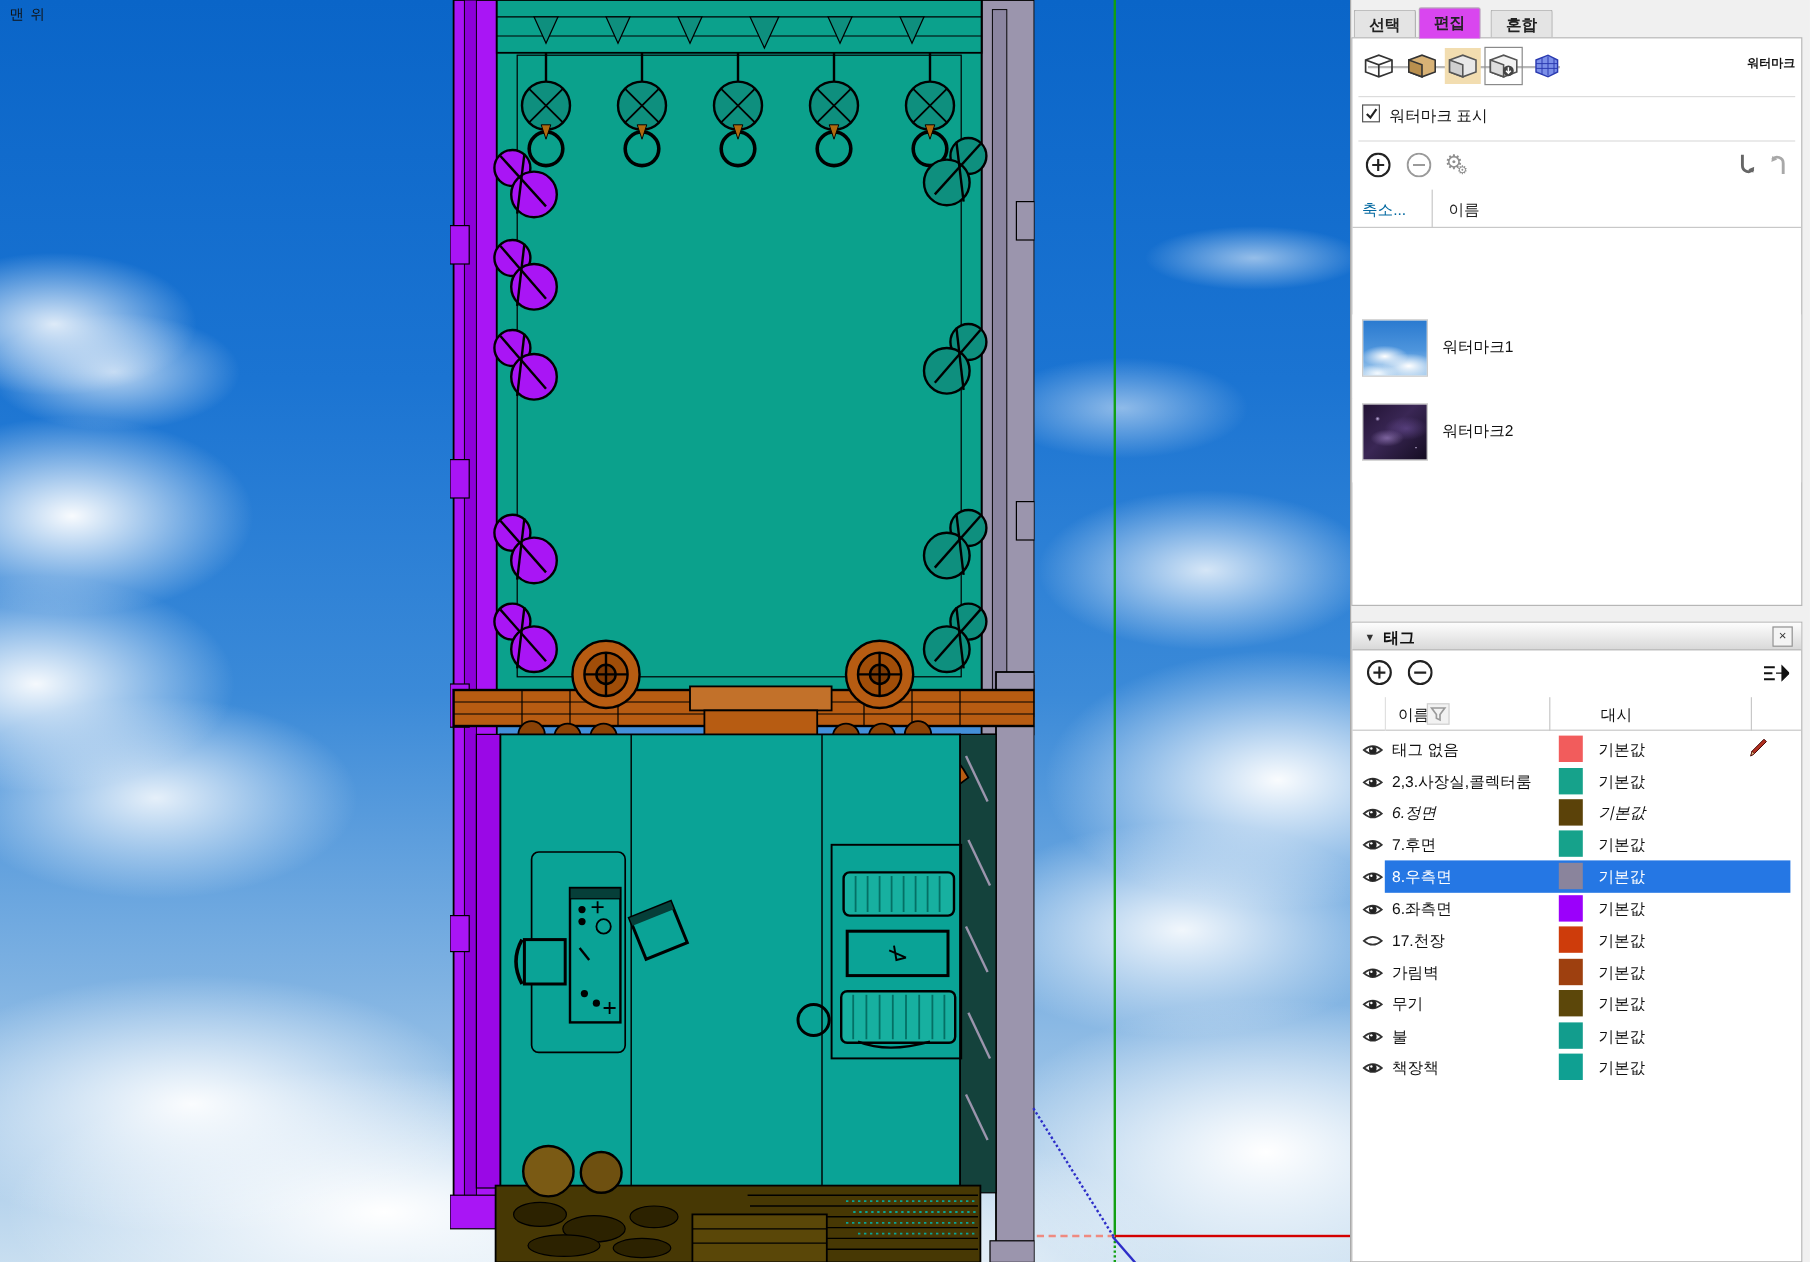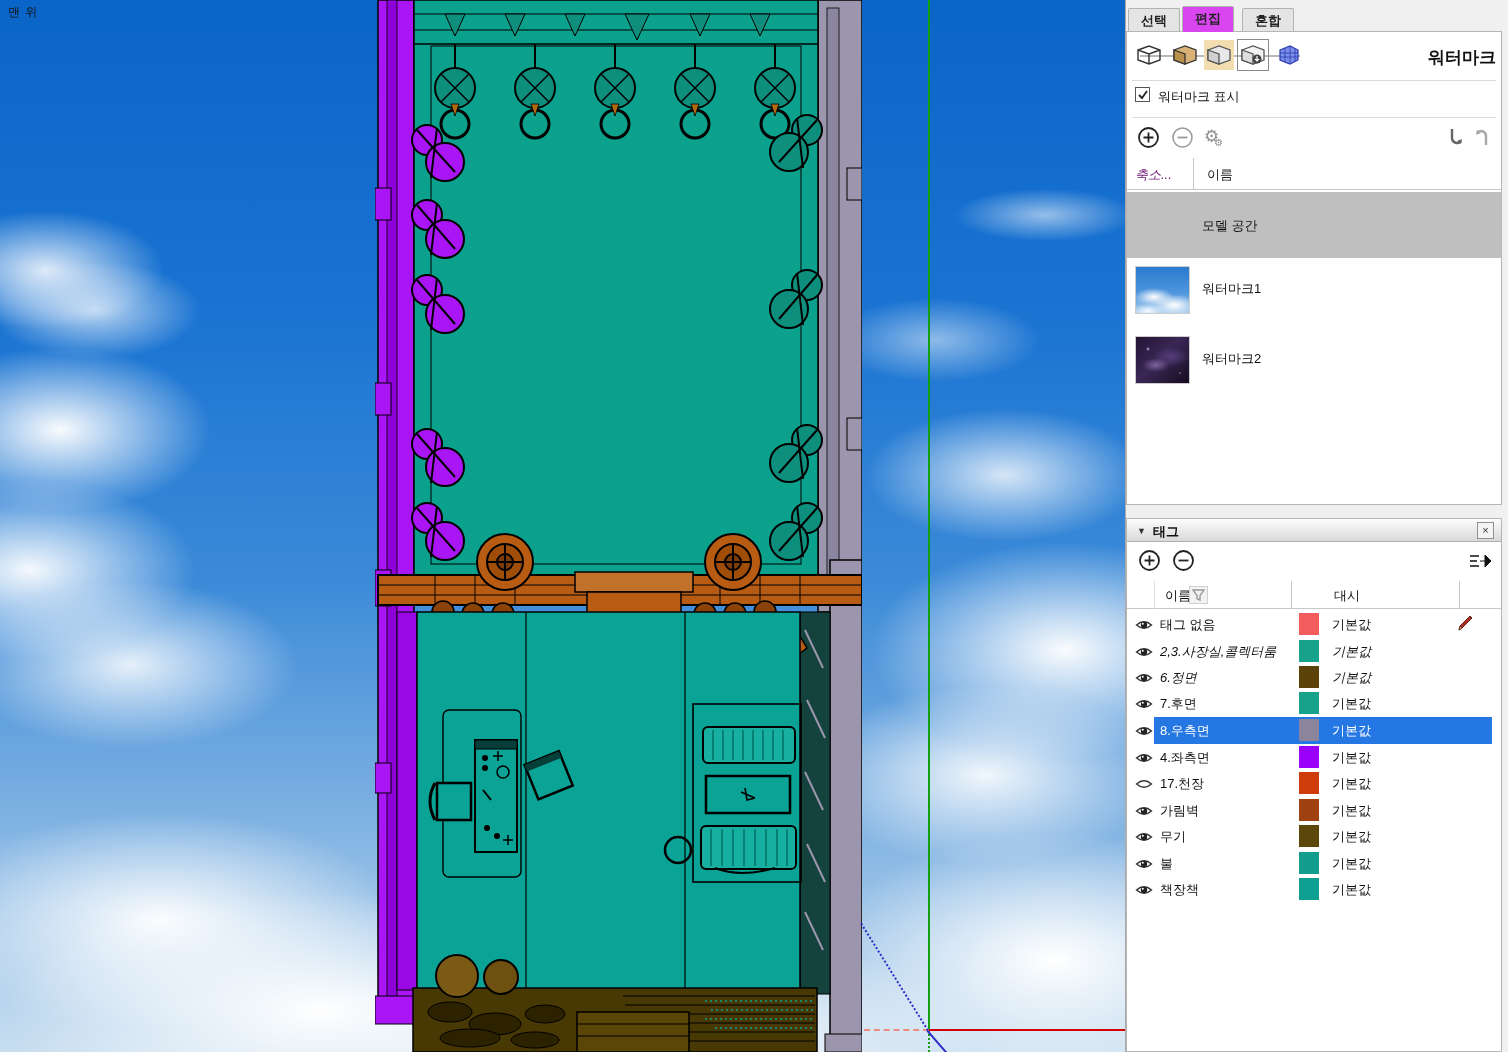--- a/index.html
+++ b/index.html
@@ -49,32 +49,32 @@
   .tab { position:absolute; top:8px; height:24px; padding:3px 12px 0; font-size:13px; font-weight:700;
          color:#222; background:#e4e4e4; border:1px solid #b2b2b2; border-bottom:none; border-radius:2px 2px 0 0; }
   .tab.active { background:#d946ef; height:26px; top:6px; z-index:3; }
   #card { left:0; top:31px; width:376px; height:474px; background:#fff; border:1px solid #b6b6b6; }
 
   .sep { position:absolute; left:6px; width:364px; border-top:1px solid #dcdcdc; }
 
   .style-icon { position:absolute; top:40px; width:30px; height:30px; display:flex; align-items:center; justify-content:center; }
   .style-icon.hl { background:#f2ddb0; }
   .style-icon.cur { outline:1px solid #8a8a8a; }
-  #wm-title { position:absolute; top:46px; right:12px; font-weight:700; font-size:17px; }
+  #wm-title { position:absolute; top:46px; right:12px; font-weight:700; font-size:10px; }
 
   .checkbox { position:absolute; left:9px; top:87px; width:15px; height:15px; background:#fff; border:1px solid #555; }
   .checkbox svg { position:absolute; left:1px; top:1px; }
   #wm-show-label { position:absolute; left:32px; top:88px; }
 
   .roundbtn { position:absolute; width:21px; height:21px; }
   .iconbtn  { position:absolute; }
 
   #wm-colhead { position:absolute; left:1px; top:158px; width:374px; height:32px; border-bottom:1px solid #c8c8c8; }
   #wm-colhead .div { position:absolute; left:66px; top:0; height:32px; border-left:1px solid #c8c8c8; }
-  #wm-col1 { position:absolute; left:8px; top:8px; color:#701a75;font-style:italic; }
+  #wm-col1 { position:absolute; left:8px; top:8px; color:#0369a1; }
   #wm-col2 { position:absolute; left:80px; top:8px; color:#222; }
 
   #model-space-row { position:absolute; left:1px; top:192px; width:374px; height:66px; background:#c0bfbf; }
   #model-space-row span { position:absolute; left:75px; top:25px; }
 
   .wm-item { position:absolute; left:1px; width:374px; height:70px; background:#fff; }
   .wm-thumb { position:absolute; left:8px; top:4px; width:55px; height:48px; border:1px solid #ccc; }
   .wm-thumb.sky { background-image:
       radial-gradient(ellipse 26px 12px at 18px 30px, #fff 0%, rgba(255,255,255,0) 75%),
       radial-gradient(ellipse 30px 14px at 38px 38px, #fff 0%, rgba(255,255,255,0) 75%),
@@ -481,23 +481,20 @@
       <path d="M10,17 V8 a5,5 0 0 0 -9,-3" fill="none" stroke="#a8a8a8" stroke-width="2.4"></path>
         <path d="M1,2 l4,3 l-5,2 z" fill="#a8a8a8"></path>
       </svg>
 
     <div id="wm-colhead">
       <span id="wm-col1">축소...</span>
       <div class="div"></div>
       <span id="wm-col2">이름</span>
     </div>
 
-    <div id="model-space-row">
-      <span>모델 공간</span>
-    </div>
 
     <div id="wm-list">
         <div class="wm-item" style="top: 262px;">
           <div class="wm-thumb sky"></div>
           <span class="wm-name">워터마크1</span>
         </div>
         <div class="wm-item" style="top: 332px;">
           <div class="wm-thumb nebula"></div>
           <span class="wm-name">워터마크2</span>
         </div>
@@ -544,21 +541,21 @@
                 <circle cx="7.8" cy="5.8" r="1" fill="#fff"></circle>
               </svg></span>
             <span class="tname">태그 없음</span>
             <span class="tswatch" style="background: rgb(242, 92, 92);"></span>
             <span class="tdash">기본값</span>
             <span class="tpencil"><svg width="16" height="17" viewBox="0 0 16 17">
                 <path d="M13,1 L15,3 L5,13 L2,15 L3,11 Z" fill="#b03020" stroke="#400" stroke-width="0.8"></path>
                 <path d="M2,15 L3,11 L5,13 Z" fill="#e8c080" stroke="#400" stroke-width="0.6"></path>
               </svg></span>
           </div>
-          <div class="tag-row" style="top: 26.5px; font-style: italic;">
+          <div class="tag-row" style="top: 26.5px;">
             <span class="teye"><svg width="18" height="14" viewBox="0 0 18 14">
                 <path d="M1.5,7 Q9,0.5 16.5,7 Q9,13.5 1.5,7 Z" fill="#fff" stroke="#333" stroke-width="1.4"></path>
                 <circle cx="9" cy="7" r="3.2" fill="#222"></circle>
                 <circle cx="7.8" cy="5.8" r="1" fill="#fff"></circle>
               </svg></span>
             <span class="tname">2,3.사장실,콜렉터룸</span>
             <span class="tswatch" style="background: rgb(22, 162, 139);"></span>
             <span class="tdash">기본값</span>
           </div>
           <div class="tag-row" style="top: 53px; font-style: italic;">
@@ -591,21 +588,21 @@
             <span class="tname">8.우측면</span>
             <span class="tswatch" style="background: rgb(138, 132, 156);"></span>
             <span class="tdash">기본값</span>
           </div>
           <div class="tag-row" style="top: 132.5px;">
             <span class="teye"><svg width="18" height="14" viewBox="0 0 18 14">
                 <path d="M1.5,7 Q9,0.5 16.5,7 Q9,13.5 1.5,7 Z" fill="#fff" stroke="#333" stroke-width="1.4"></path>
                 <circle cx="9" cy="7" r="3.2" fill="#222"></circle>
                 <circle cx="7.8" cy="5.8" r="1" fill="#fff"></circle>
               </svg></span>
-            <span class="tname">4.좌측면</span>
+            <span class="tname">6.좌측면</span>
             <span class="tswatch" style="background: rgb(155, 0, 251);"></span>
             <span class="tdash">기본값</span>
           </div>
           <div class="tag-row" style="top: 159px;">
             <span class="teye"><svg width="18" height="14" viewBox="0 0 18 14">
                 <path d="M1.5,7 Q9,0.5 16.5,7 Q9,13.5 1.5,7 Z" fill="#fff" stroke="#333" stroke-width="1.4"></path>
               </svg></span>
             <span class="tname">17.천장</span>
             <span class="tswatch" style="background: rgb(206, 60, 11);"></span>
             <span class="tdash">기본값</span>

